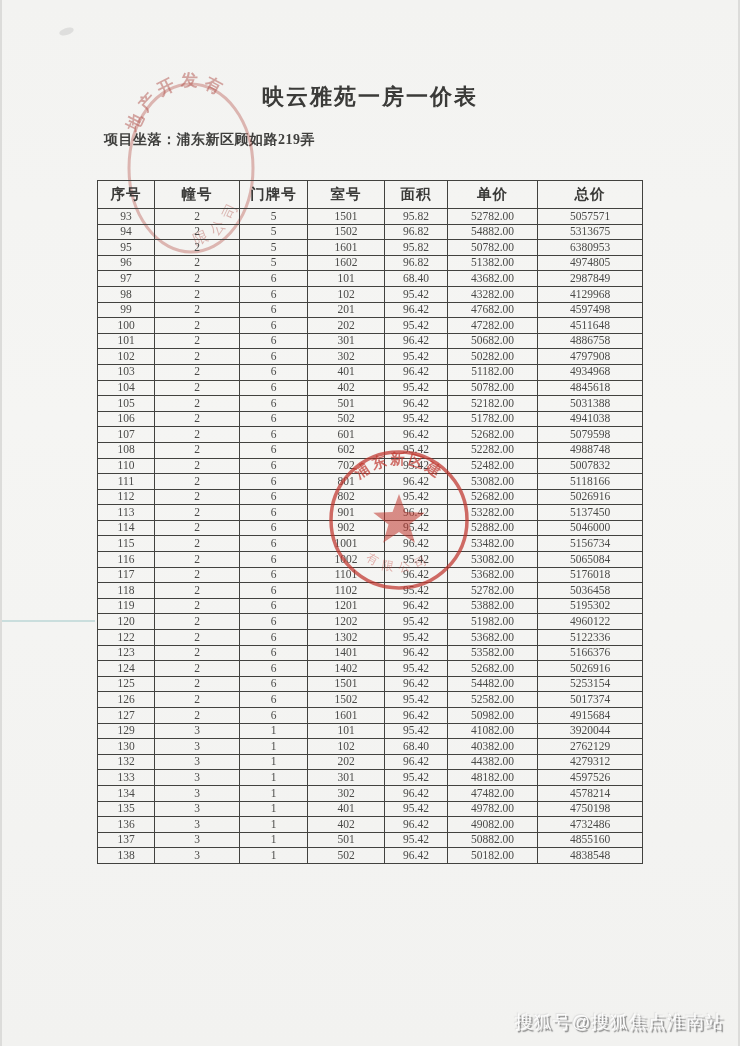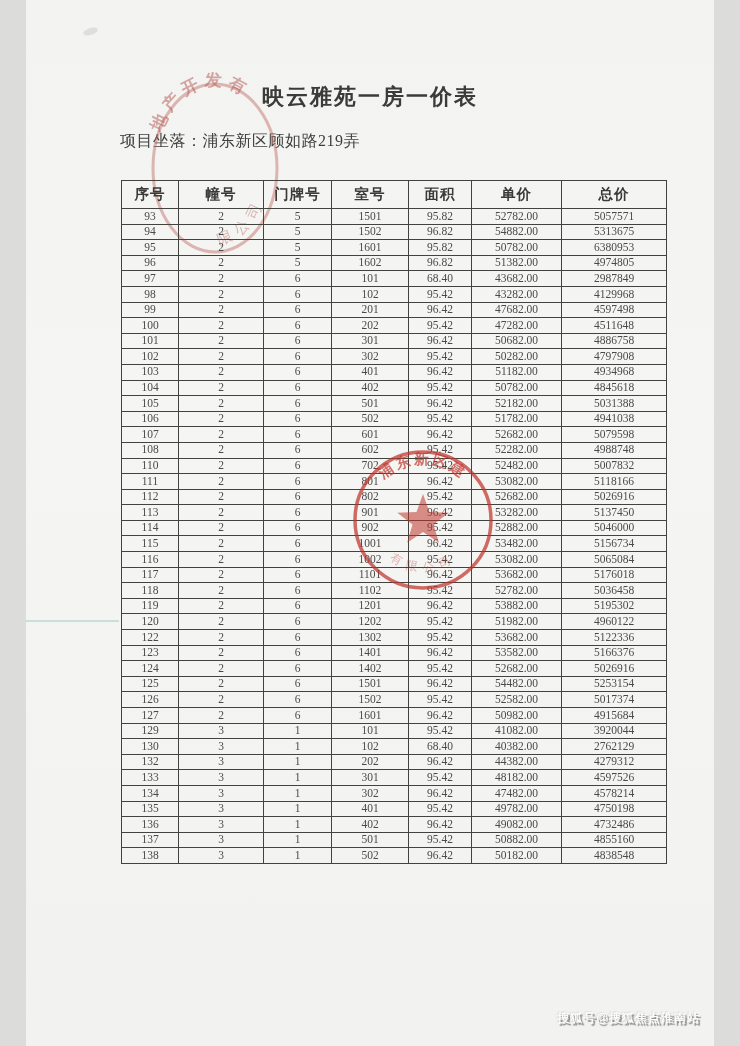--- a/index.html
+++ b/index.html
@@ -1,29 +1,30 @@
 <!DOCTYPE html>
 <html><head>
 <meta charset="utf-8">
 <style>
   html,body{margin:0;padding:0;background:#dcdcda;}
   .page{
     position:relative; width:688px; height:1046px; margin:0 auto;
     background:linear-gradient(180deg,#f3f3f1 0%,#f5f5f3 40%,#f2f2f0 100%);
     overflow:hidden;
     font-family:"Liberation Serif","DejaVu Serif",serif;
+    padding-left:48px;
   }
   .title{
     position:absolute; left:0; top:82px; width:100%; margin:0;
     text-align:center; font-size:22px; font-weight:700; color:#3b3b39;
     letter-spacing:2px;
   }
   .location{
-    position:absolute; left:94px; top:131px;
-    font-size:16px; font-weight:400; color:#3f3f3d; letter-spacing:0.5px;
+    position:absolute; left:102px; top:131px;
+    font-size:14px; font-weight:700; color:#3f3f3d; letter-spacing:0.5px;
   }
   .price-table{
     position:absolute; left:95px; top:156px; width:545px;
     border-collapse:collapse; table-layout:fixed;
     color:#4a4a48;
     margin-top:24px;
   }
   .price-table th,.price-table td{
     border:1.3px solid #42423f; padding:0; text-align:center;
     overflow:hidden; white-space:nowrap;
@@ -42,21 +43,21 @@
     background:rgba(150,195,195,0.45);
   }
   .pen-mark{
     position:absolute; left:57px; top:28px; width:15px; height:7px;
     background:rgba(168,168,168,0.28); border-radius:50%;
     transform:rotate(-18deg);
   }
   .watermark{
     position:absolute; right:14px; top:1010px;
     font-family:"Liberation Sans","DejaVu Sans",sans-serif;
-    font-size:12px; font-weight:700; letter-spacing:1px;
+    font-size:18px; font-weight:400; letter-spacing:1px;
     color:#fcfcfc;
     text-shadow:2px 2px 1px rgba(125,125,125,0.9),
                -1px -1px 1px rgba(205,205,205,0.55);
   }
 </style>
 </head>
 <body>
 
 <div class="page">
 

